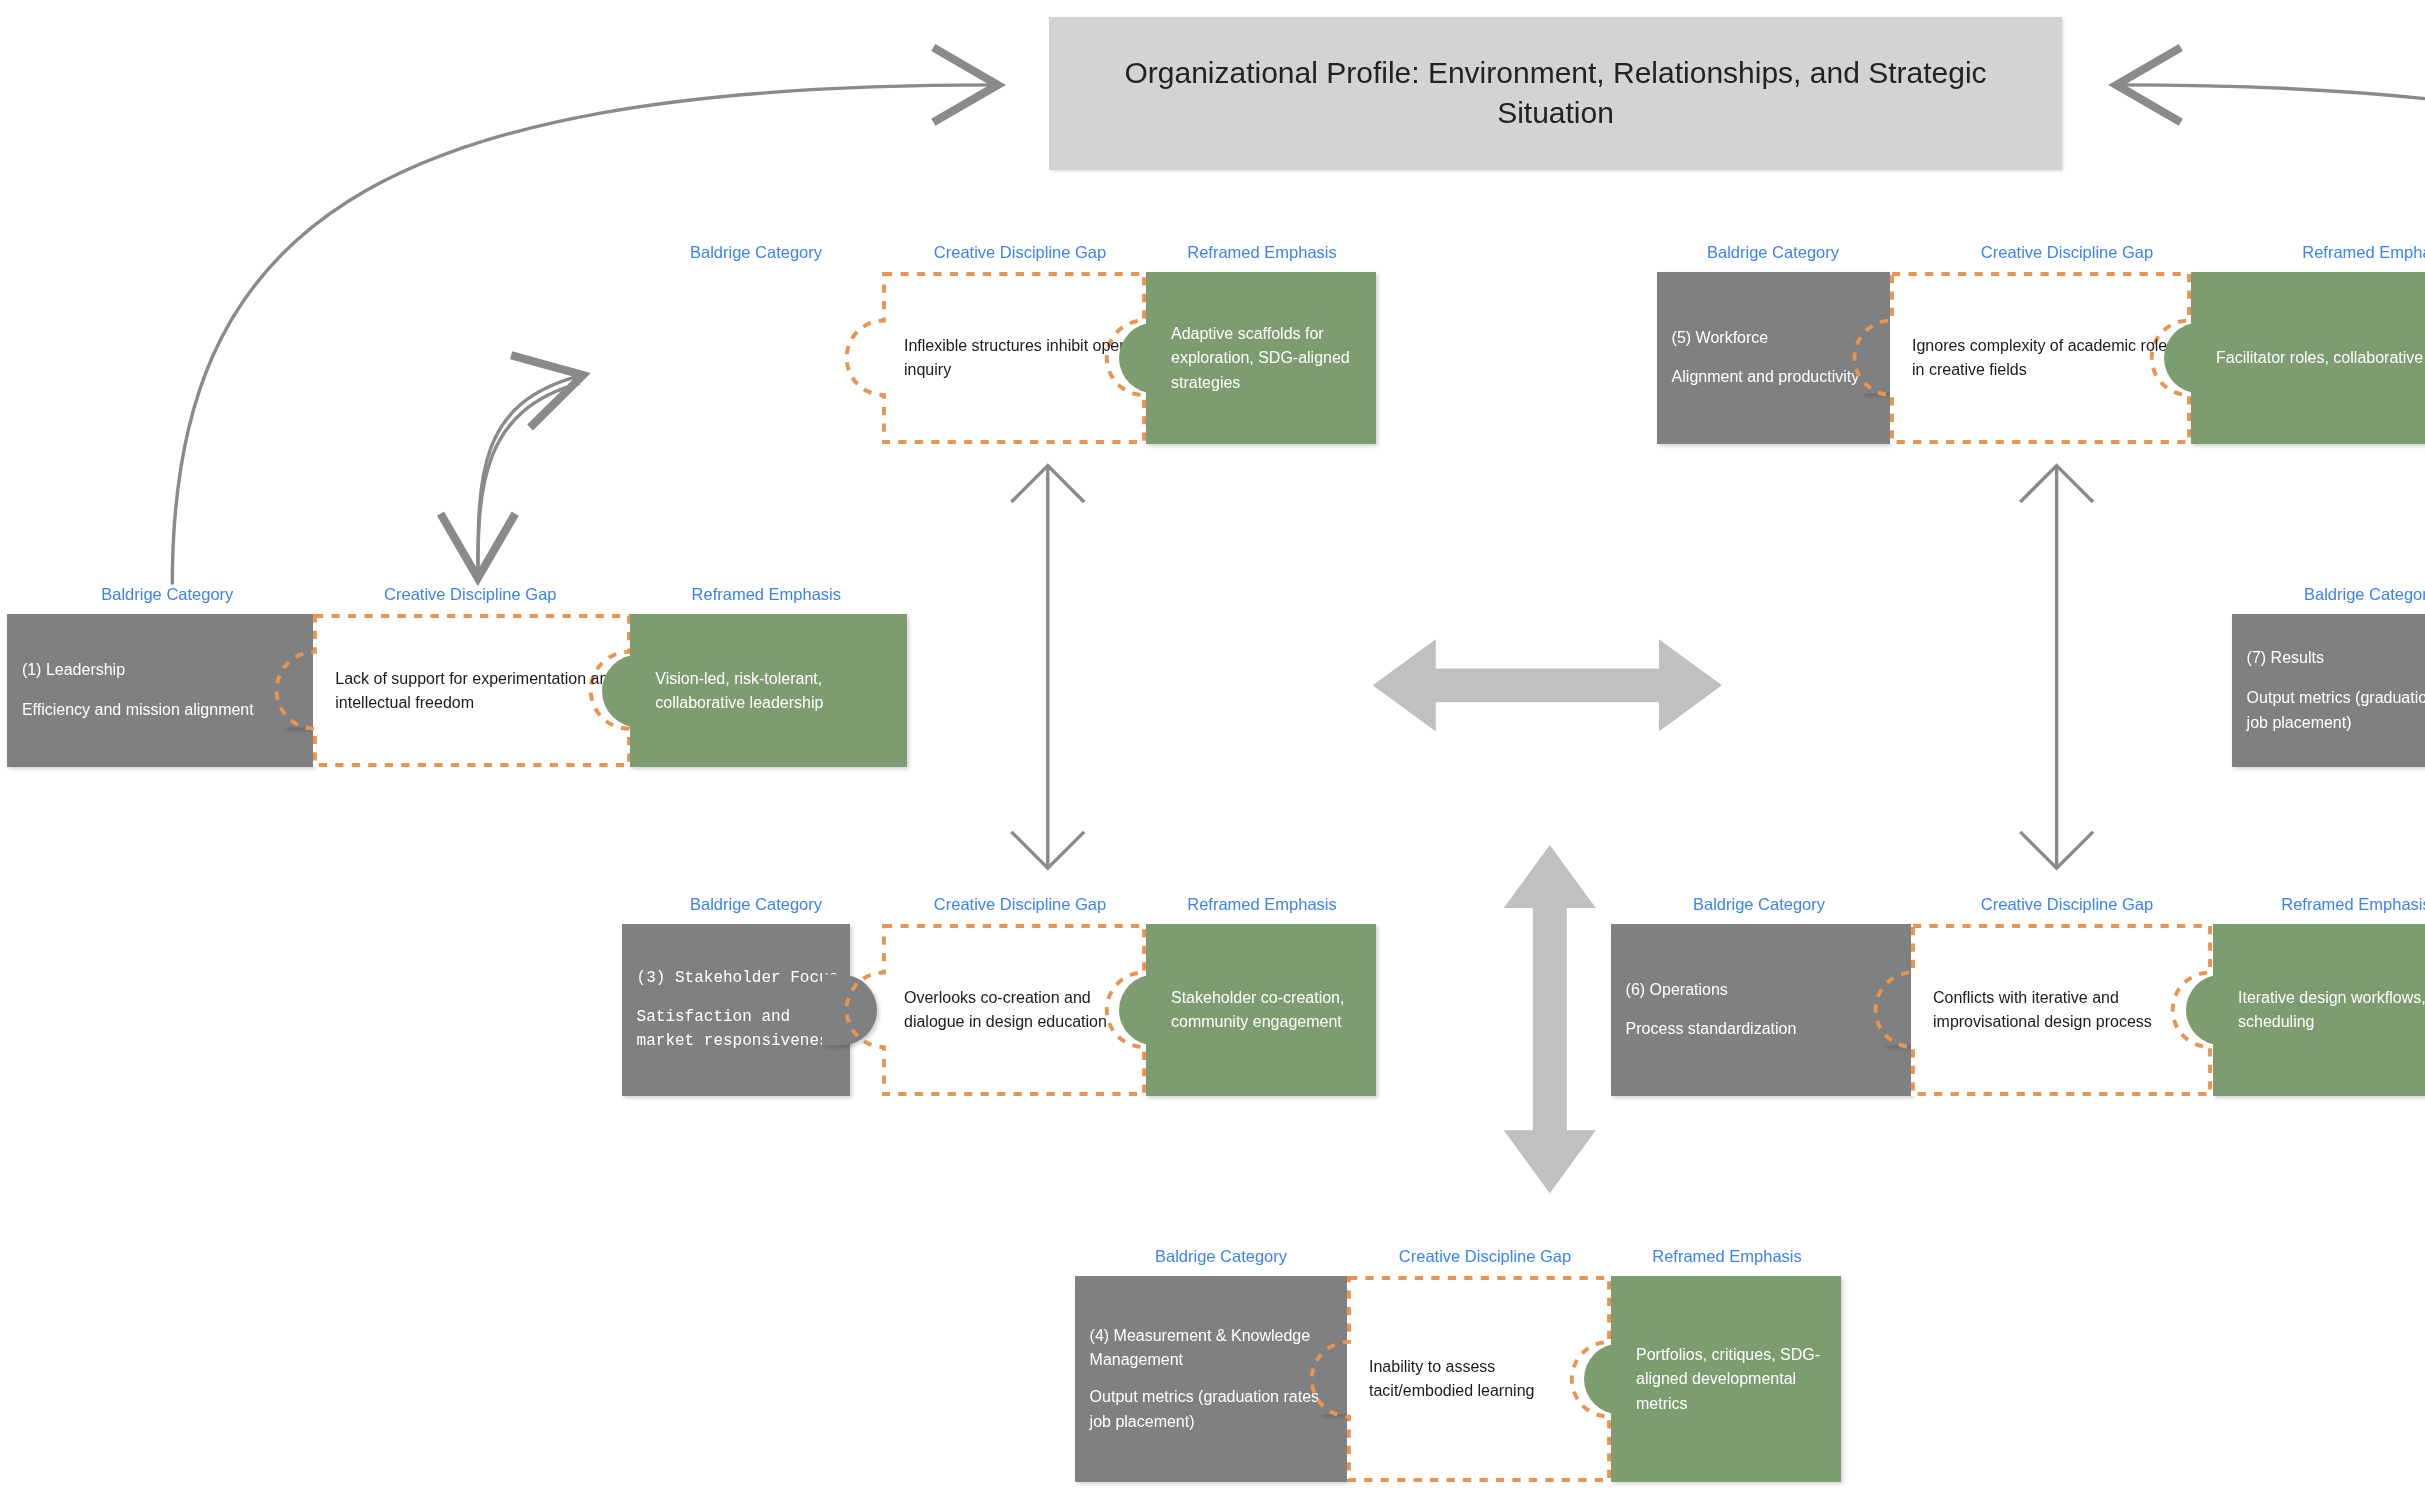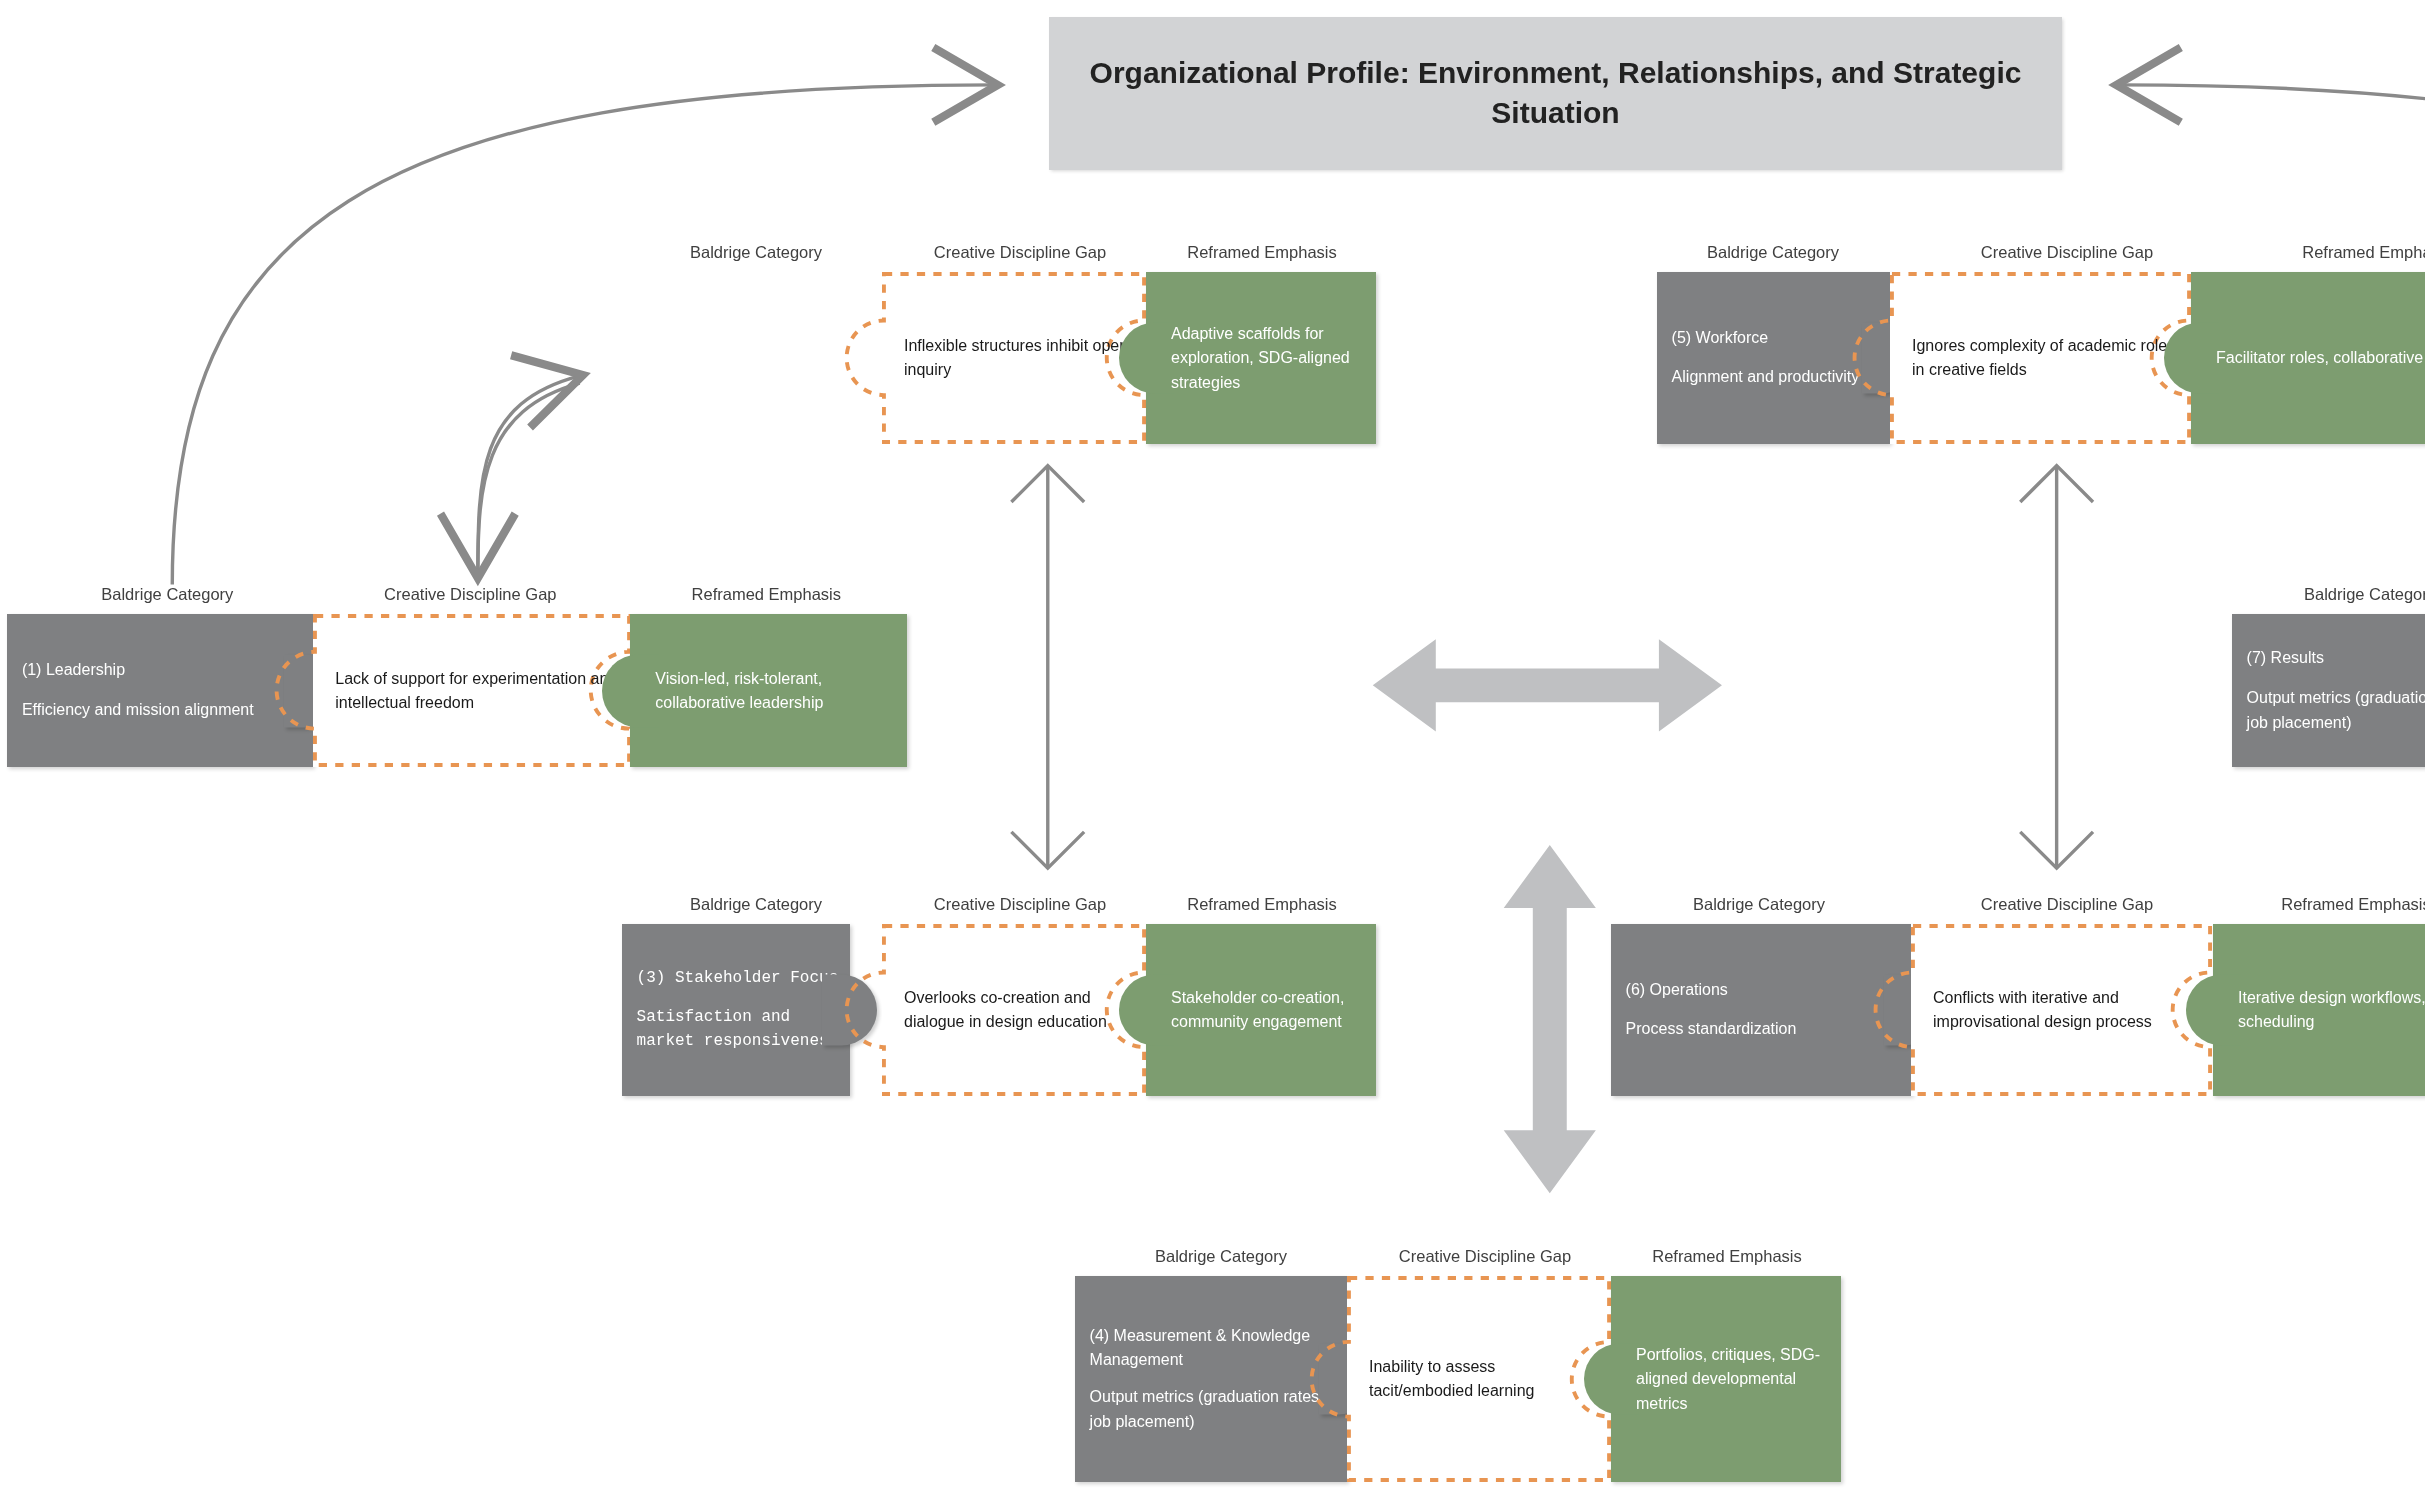--- a/index.html
+++ b/index.html
@@ -8,31 +8,31 @@
 
   
   .title-box{
     position:absolute;
     background:#d2d3d5;
     display:flex;align-items:center;justify-content:center;
     text-align:center;
     color:#222222;
     font-size:30px;
     line-height:1.33;
-    font-weight:700;
+    font-weight:400;
     padding:0 29px;
     box-sizing:border-box;
     box-shadow:1.9px 1.9px 3.4px rgba(0,0,0,.16);
   }
 
   
   .card{position:absolute;}
   .card .hdr{
     position:absolute;top:0;
-    font-size:16.5px;color:#404040;font-weight:400;
+    font-size:16.5px;color:#3b82f6;font-weight:400;
     text-align:center;white-space:nowrap;
     transform:translateX(-50%);
   }
   .card .row{position:absolute;left:0;top:29px;height:calc(100% - 29px);width:100%;}
 
   .seg{position:absolute;top:0;height:100%;box-sizing:border-box;}
 
   .seg-gray{
     background:#7f8082;
     color:#ffffff;

